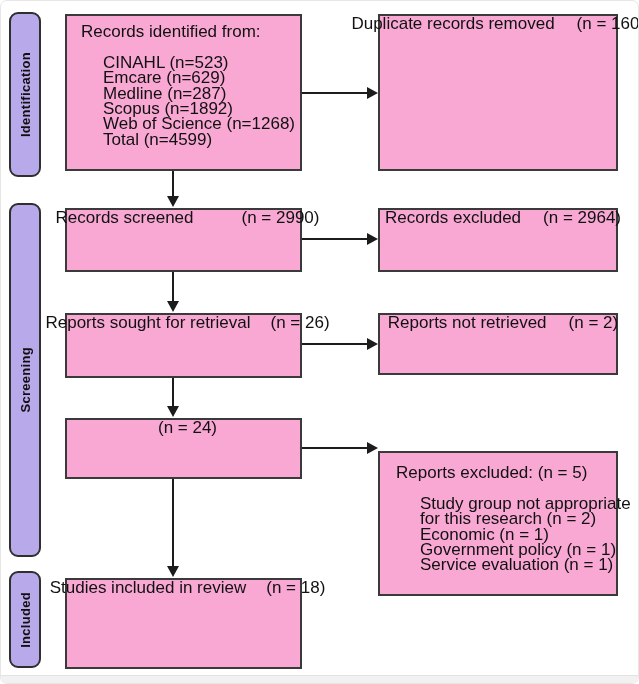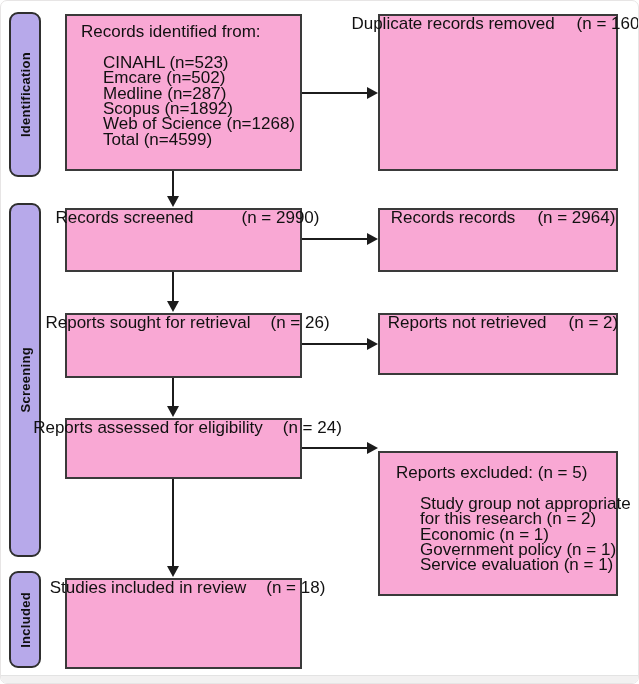--- a/index.html
+++ b/index.html
@@ -99,51 +99,50 @@
     <span class="vtext">Screening</span>
   </div>
   <div class="ribbon" id="ribbon-included">
     <span class="vtext">Included</span>
   </div>
 
   <div class="box tpad" id="box-identified">
     <div class="line">Records identified from:</div>
     <div class="line"></div>
     <div class="line indent1">CINAHL (n=523)</div>
-    <div class="line indent1">Emcare (n=502)</div>
+    <div class="line indent1">Emcare (n=629)</div>
     <div class="line indent1">Medline (n=287)</div>
     <div class="line indent1">Scopus (n=1892)</div>
     <div class="line indent1">Web of Science (n=1268)</div>
     <div class="line indent1">Total (n=4599)</div>
   </div>
   <div class="box vcenter" id="box-duplicates">
     <div class="rline">Duplicate records removed</div>
     <div class="rline">(n = 1609)</div>
   </div>
 
   <div class="box vcenter" id="box-screened">
     <div class="line">Records screened</div>
     <div class="line">(n = 2990)</div>
   </div>
   <div class="box vcenter" id="box-rec-excluded">
-    <div class="rline">Records records</div>
+    <div class="rline">Records excluded</div>
     <div class="rline">(n = 2964)</div>
   </div>
 
   <div class="box vcenter" id="box-sought">
     <div class="line">Reports sought for retrieval</div>
     <div class="line">(n = 26)</div>
   </div>
   <div class="box vcenter" id="box-notretrieved">
     <div class="rline">Reports not retrieved</div>
     <div class="rline">(n = 2)</div>
   </div>
 
   <div class="box vcenter" id="box-assessed">
-    <div class="line">Reports assessed for eligibility</div>
     <div class="line">(n = 24)</div>
   </div>
   <div class="box" id="box-rep-excluded">
     <div class="rline">Reports excluded: (n = 5)</div>
     <div class="rline"></div>
     <div class="rline indent1">Study group not appropriate</div>
     <div class="rline indent1">for this research (n = 2)</div>
     <div class="rline indent1">Economic (n = 1)</div>
     <div class="rline indent1">Government policy (n = 1)</div>
     <div class="rline indent1">Service evaluation (n = 1)</div>

